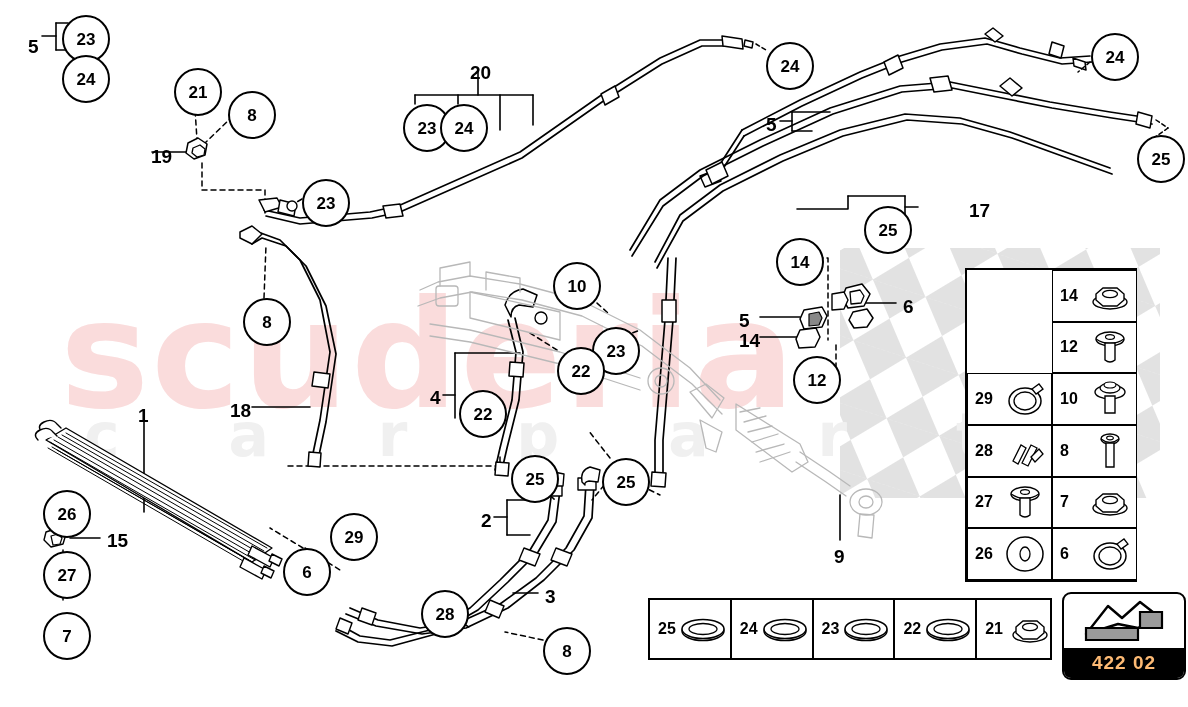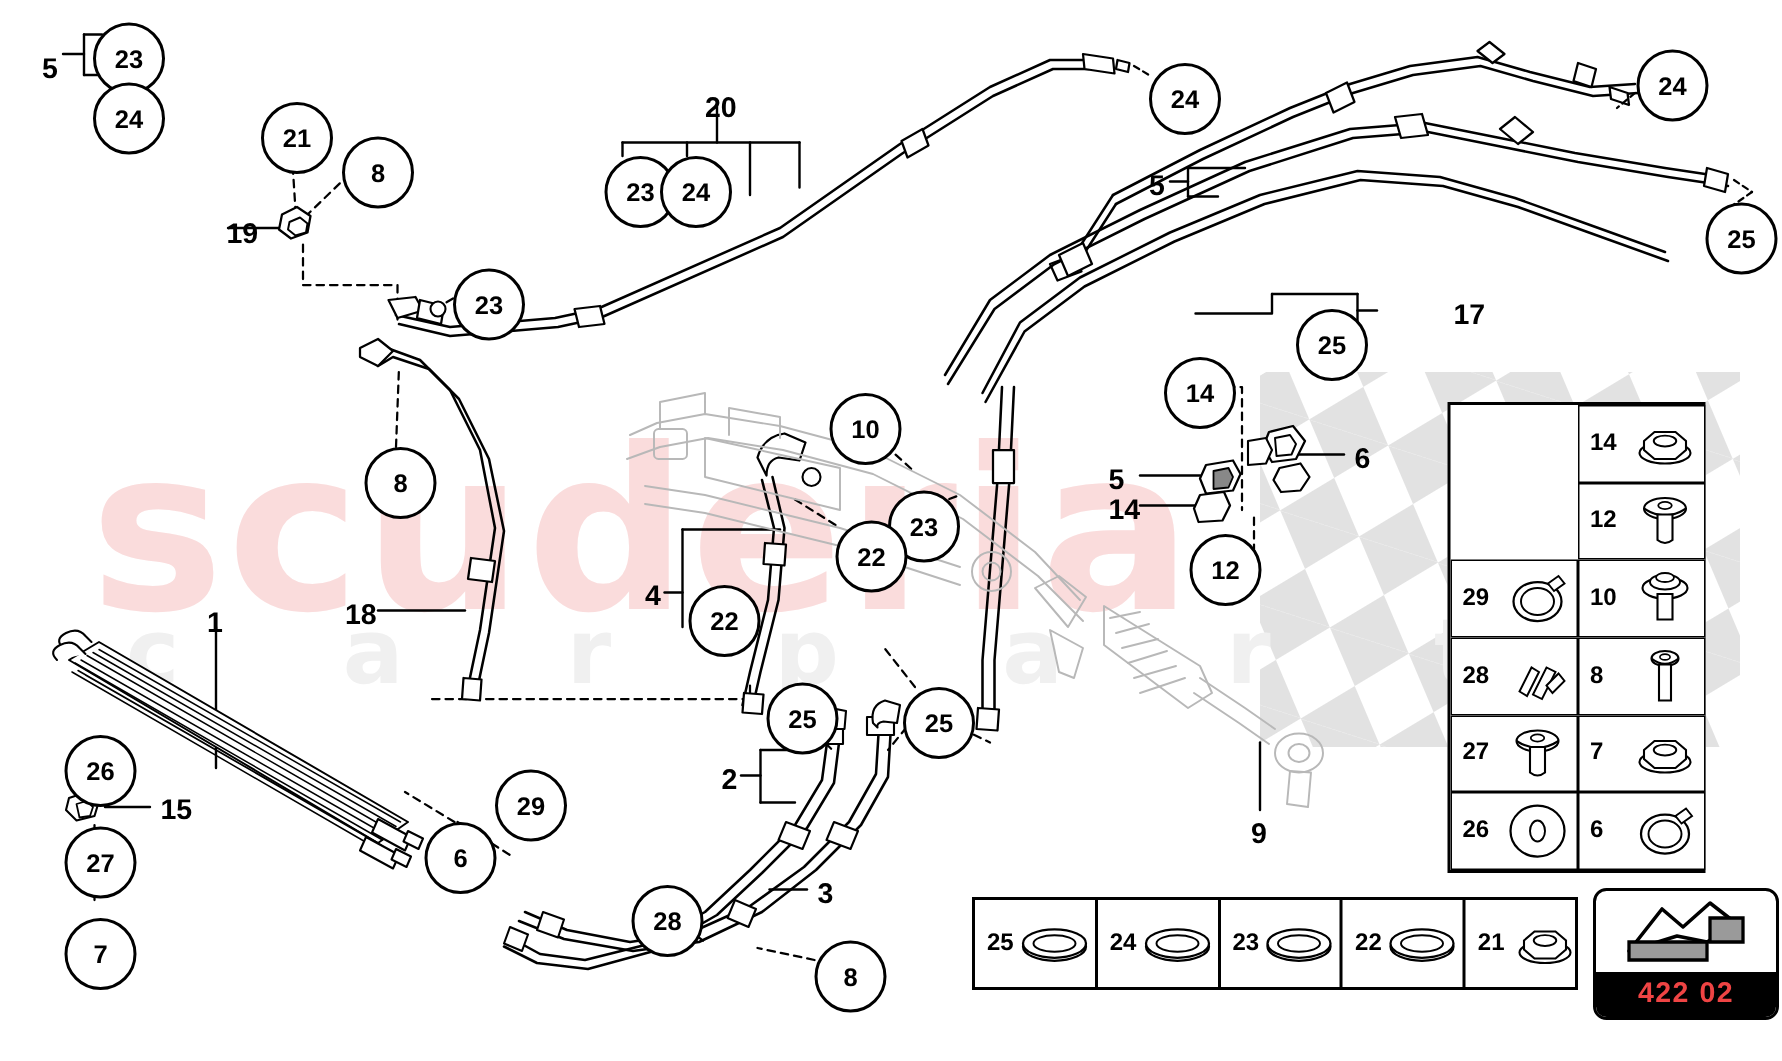--- a/index.html
+++ b/index.html
@@ -50,21 +50,21 @@
                border:2px solid #000;background:#fff;display:flex;}
   #oring-strip .ocell{flex:1;border-right:2px solid #000;display:flex;align-items:center;}
   #oring-strip .ocell:last-child{border-right:none;}
   .onum{font-weight:bold;font-size:16px;margin-left:8px;}
   .oart{flex:1;display:flex;align-items:center;justify-content:center;}
 
   
   #logo-box{position:absolute;left:1062px;top:592px;width:120px;height:84px;
             border:2px solid #000;border-radius:9px;overflow:hidden;background:#fff;}
   #logo-art{height:54px;display:flex;align-items:center;justify-content:center;}
-  #logo-code{height:30px;background:#000;color:#ef4444;font-weight:bold;font-size:19px;
+  #logo-code{height:30px;background:#000;color:#fdba74;font-weight:bold;font-size:19px;
              display:flex;align-items:center;justify-content:center;letter-spacing:1px;}
 </style>
 </head>
 <body>
 
 <div id="stage">
 
   <div class="wm-flag">
     <div class="inner"></div>
   </div>

